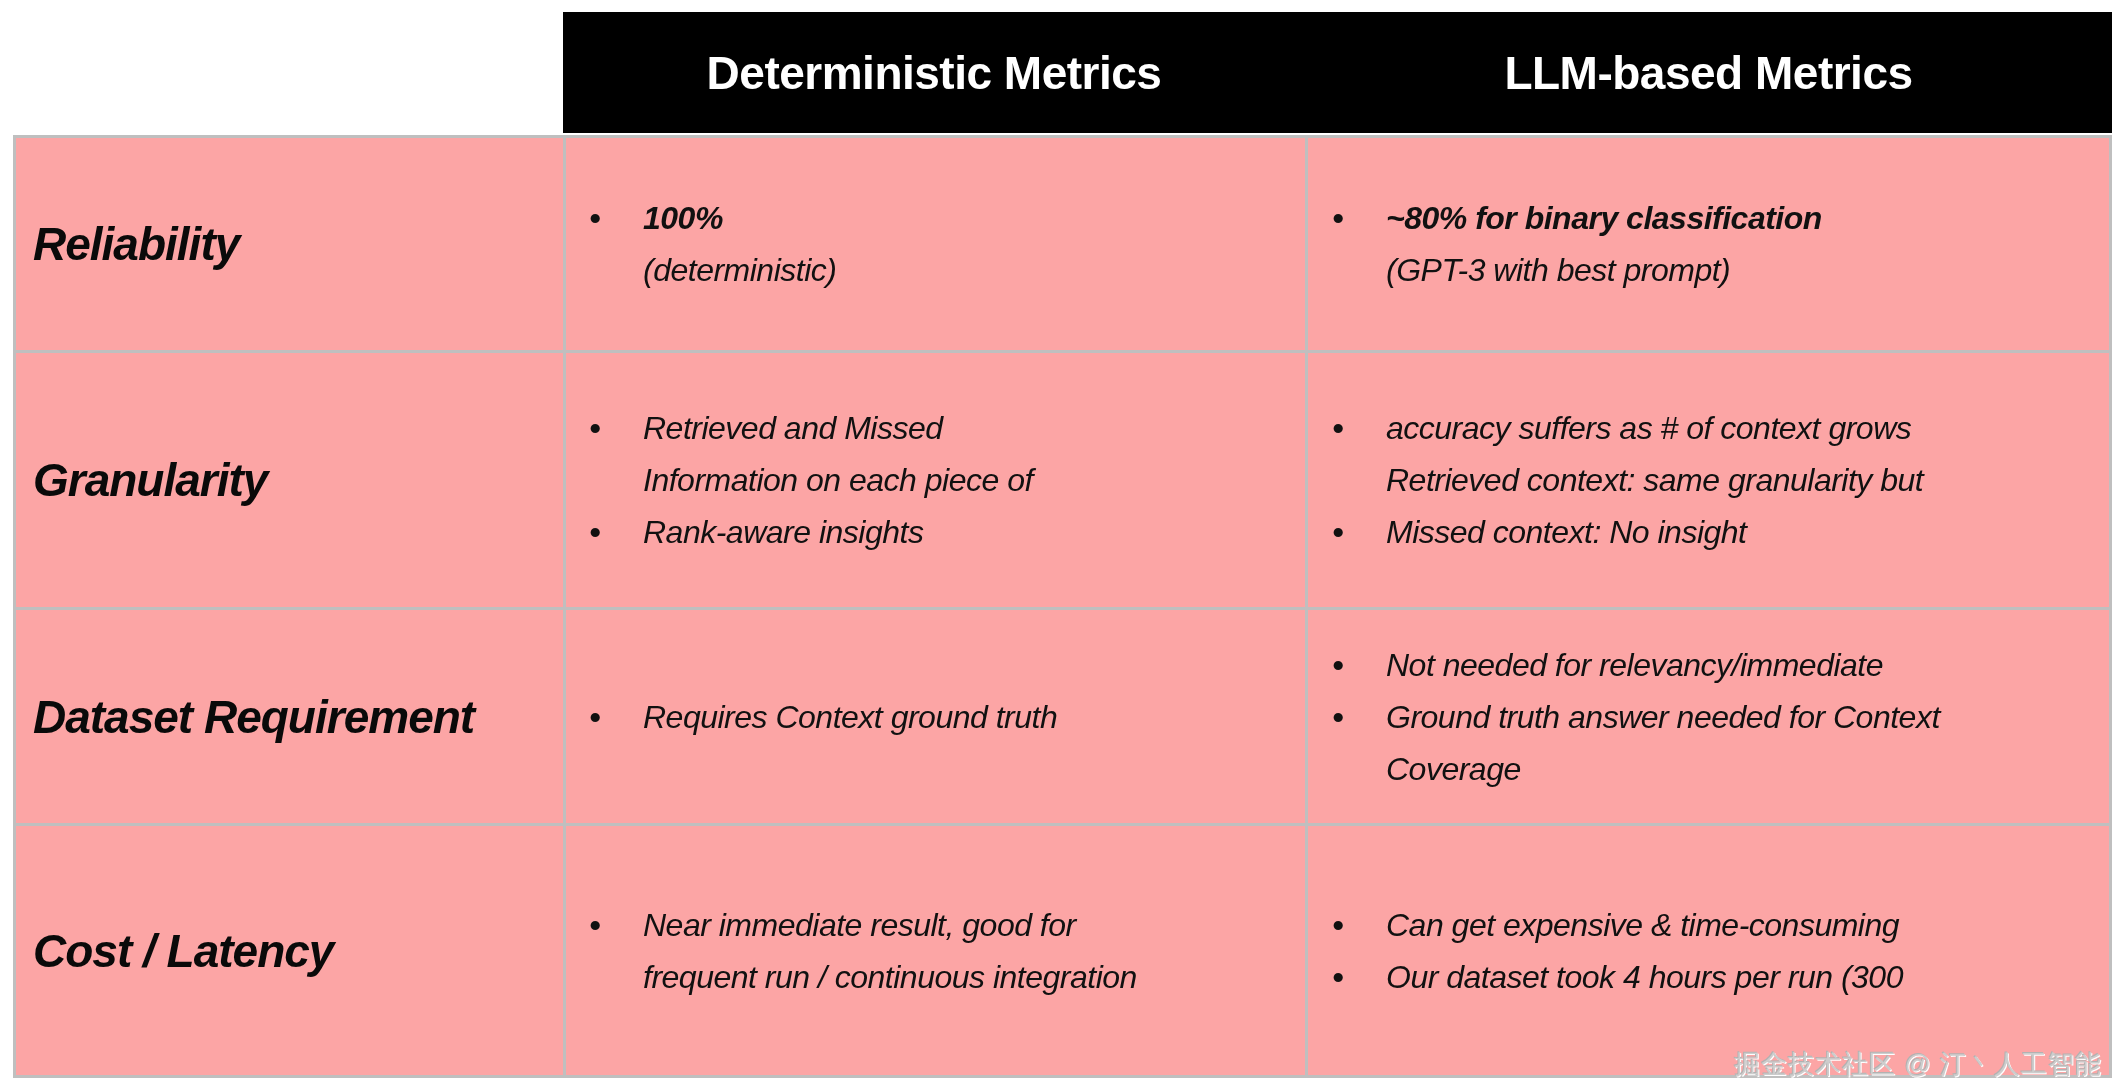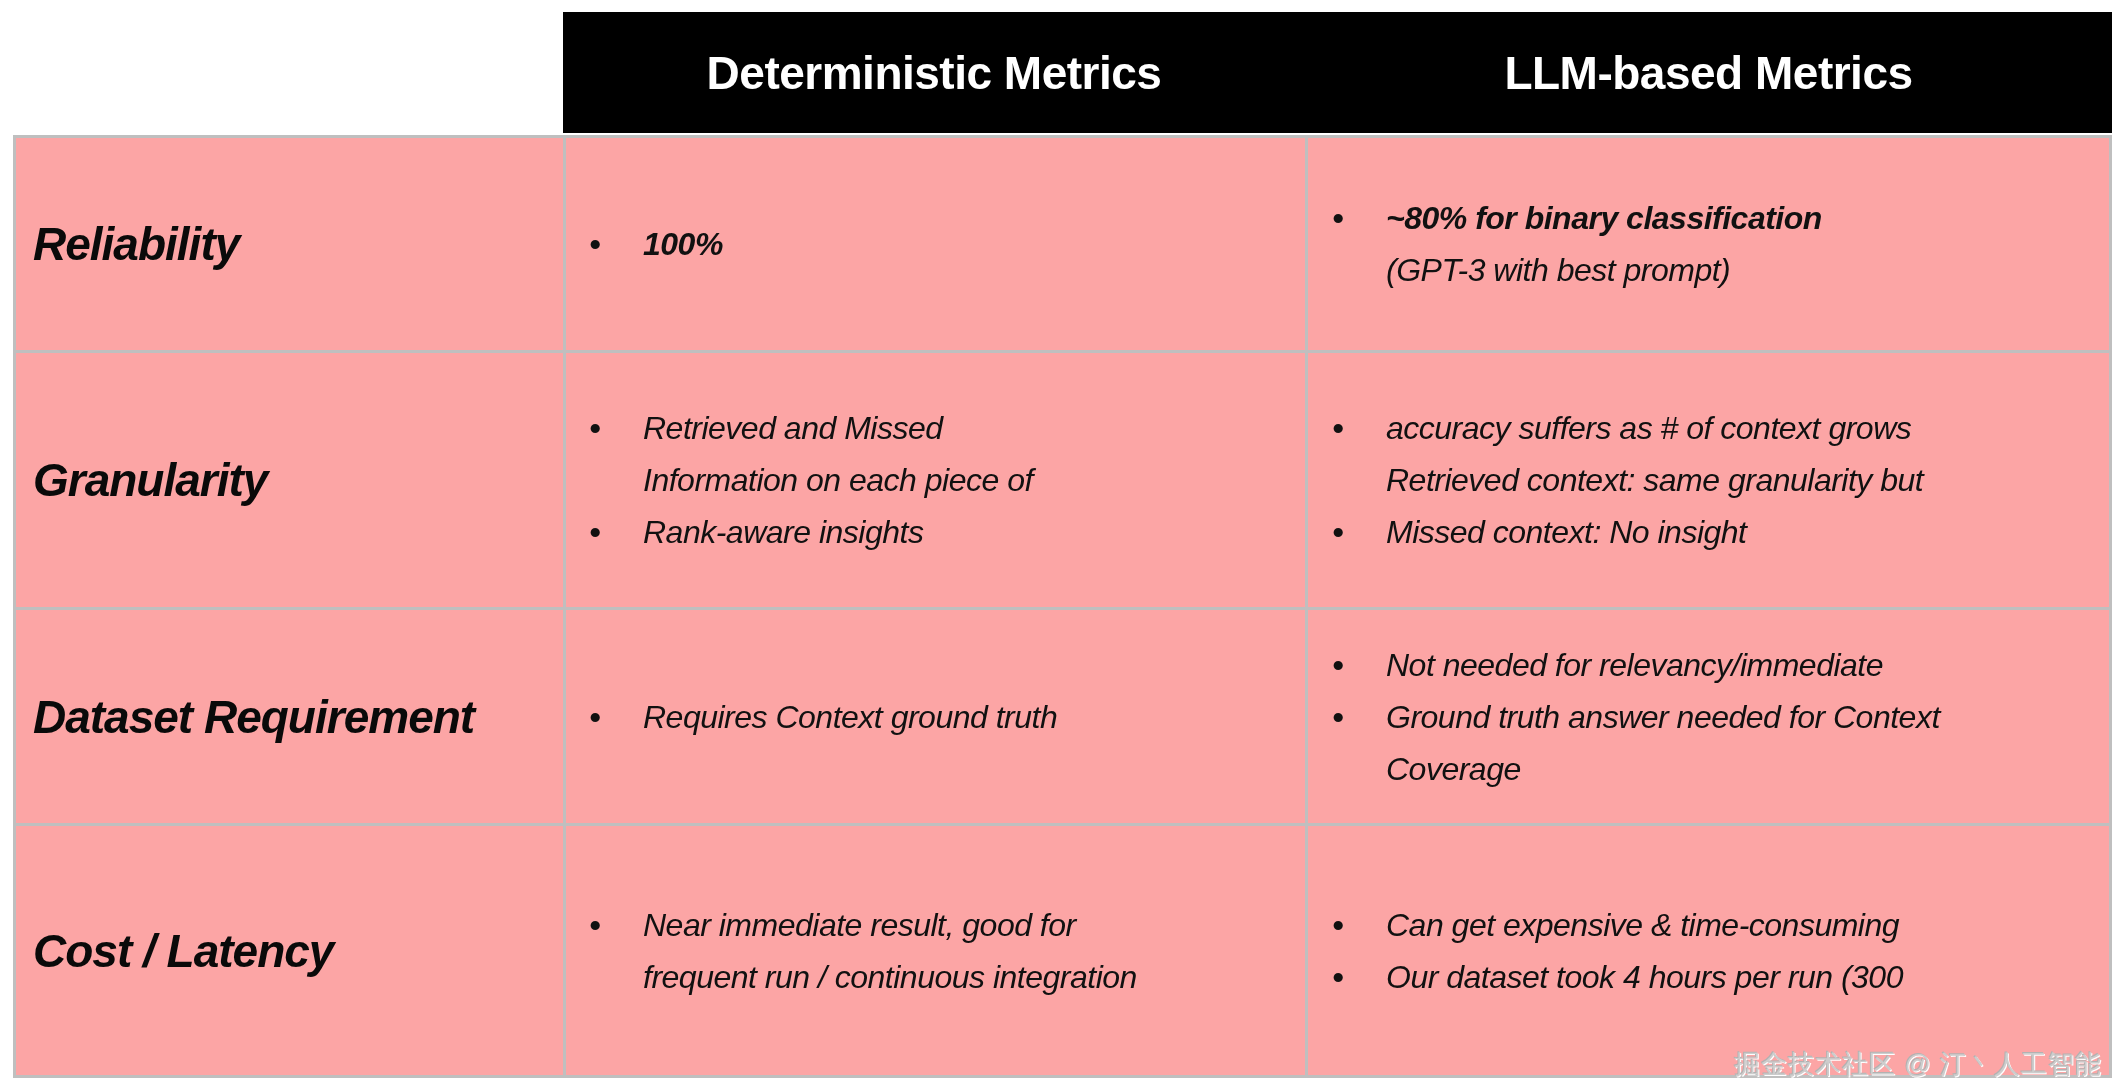--- a/index.html
+++ b/index.html
@@ -79,20 +79,21 @@
   <div class="grid">
 
     <div class="cell label-cell">
       <div class="row-label">Reliability</div>
     </div>
     <div class="cell content-cell det-col">
       <div class="bullet-item">
         <span class="marker">•</span>
         <div class="bullet-lines">
           <div class="line bold">100%</div>
+          <div class="line">(deterministic)</div>
         </div>
       </div>
     </div>
     <div class="cell content-cell llm-col">
       <div class="bullet-item">
         <span class="marker">•</span>
         <div class="bullet-lines">
           <div class="line bold">~80% for binary classification</div>
           <div class="line">(GPT-3 with best prompt)</div>
         </div>

